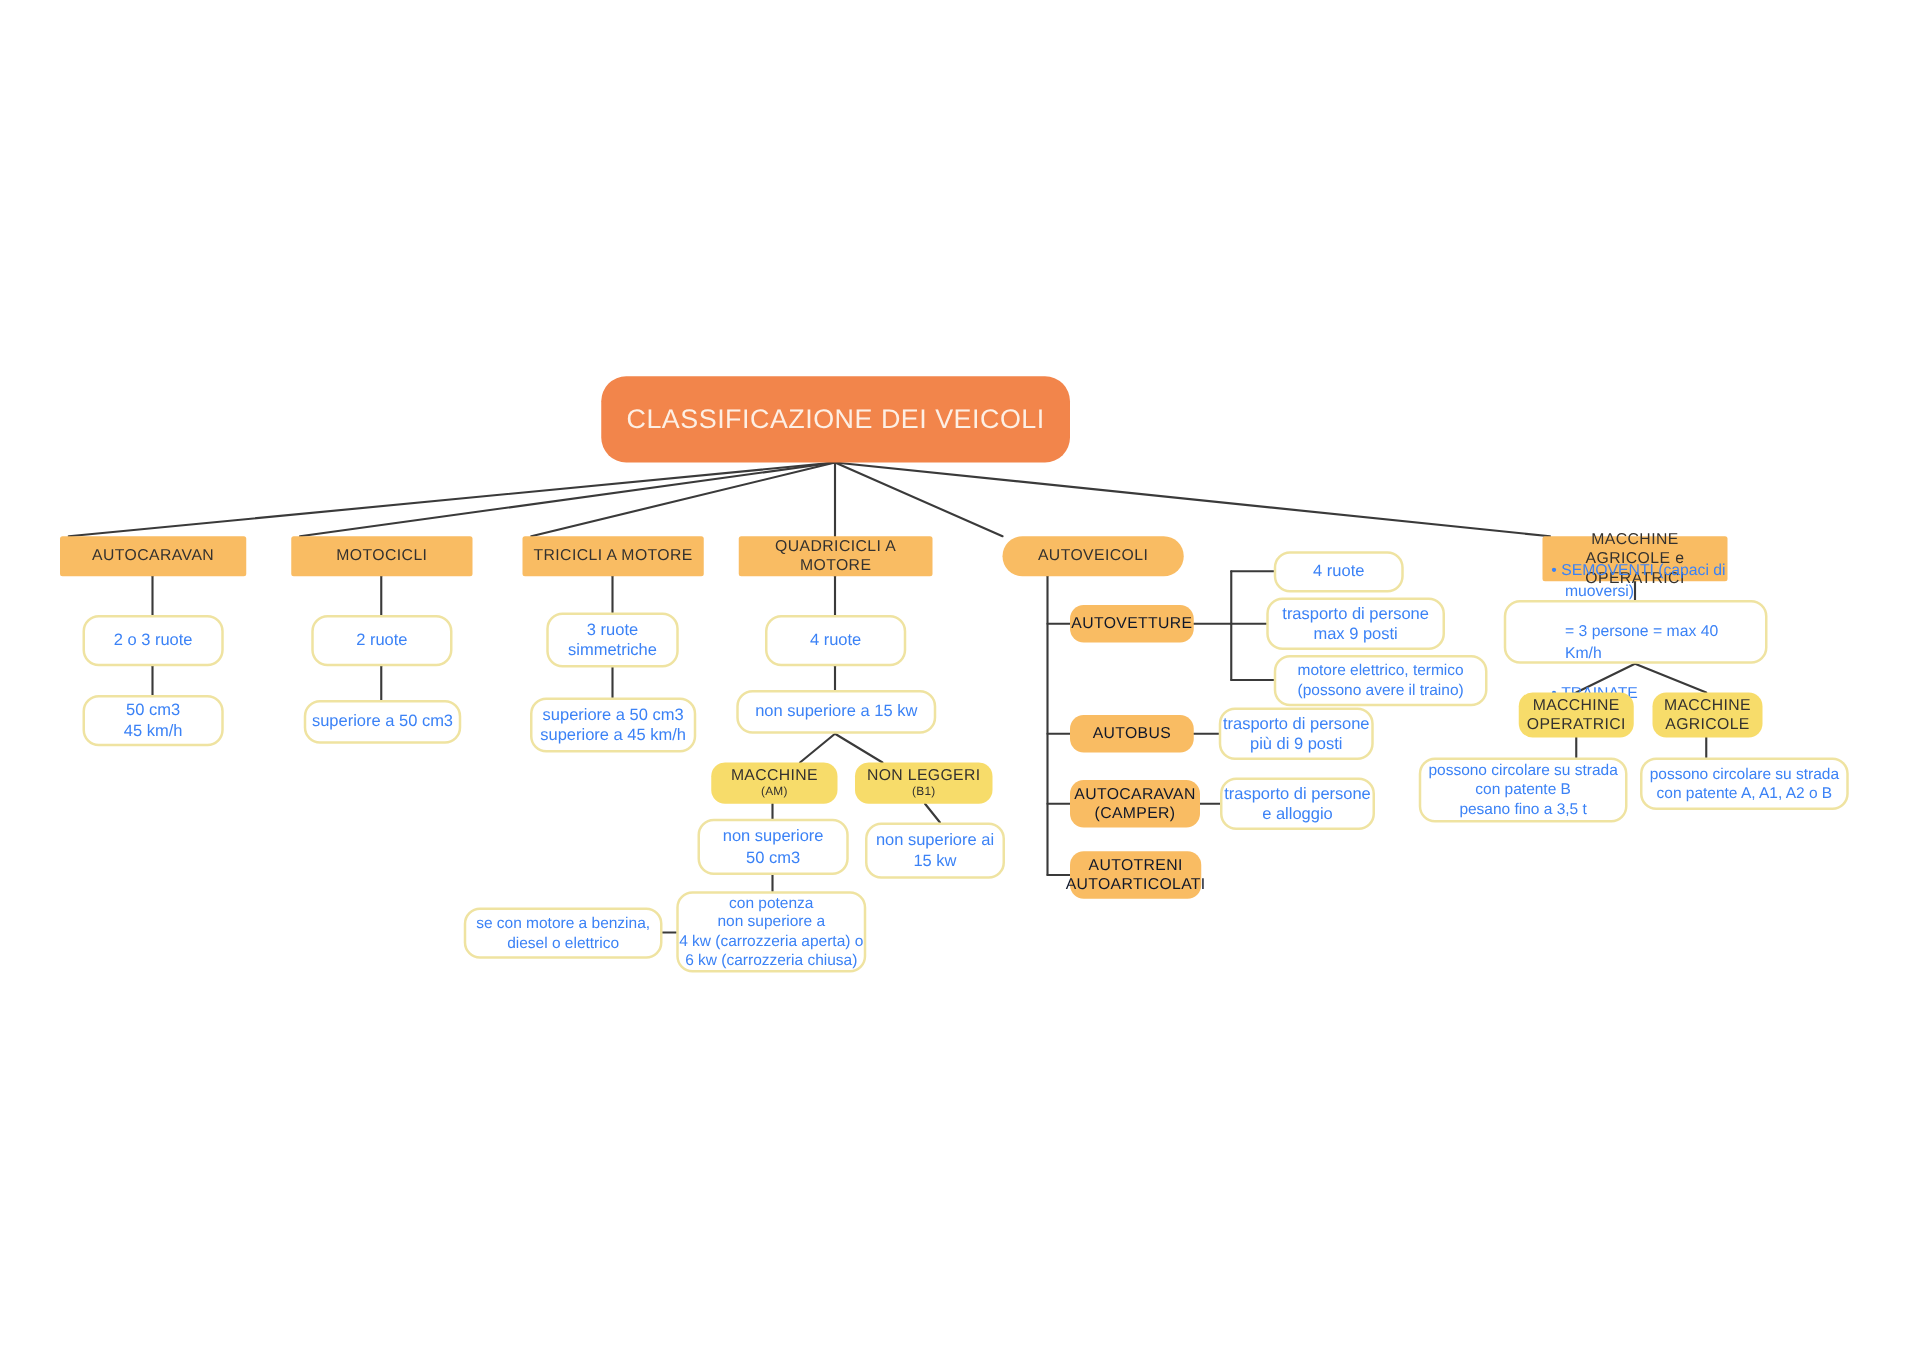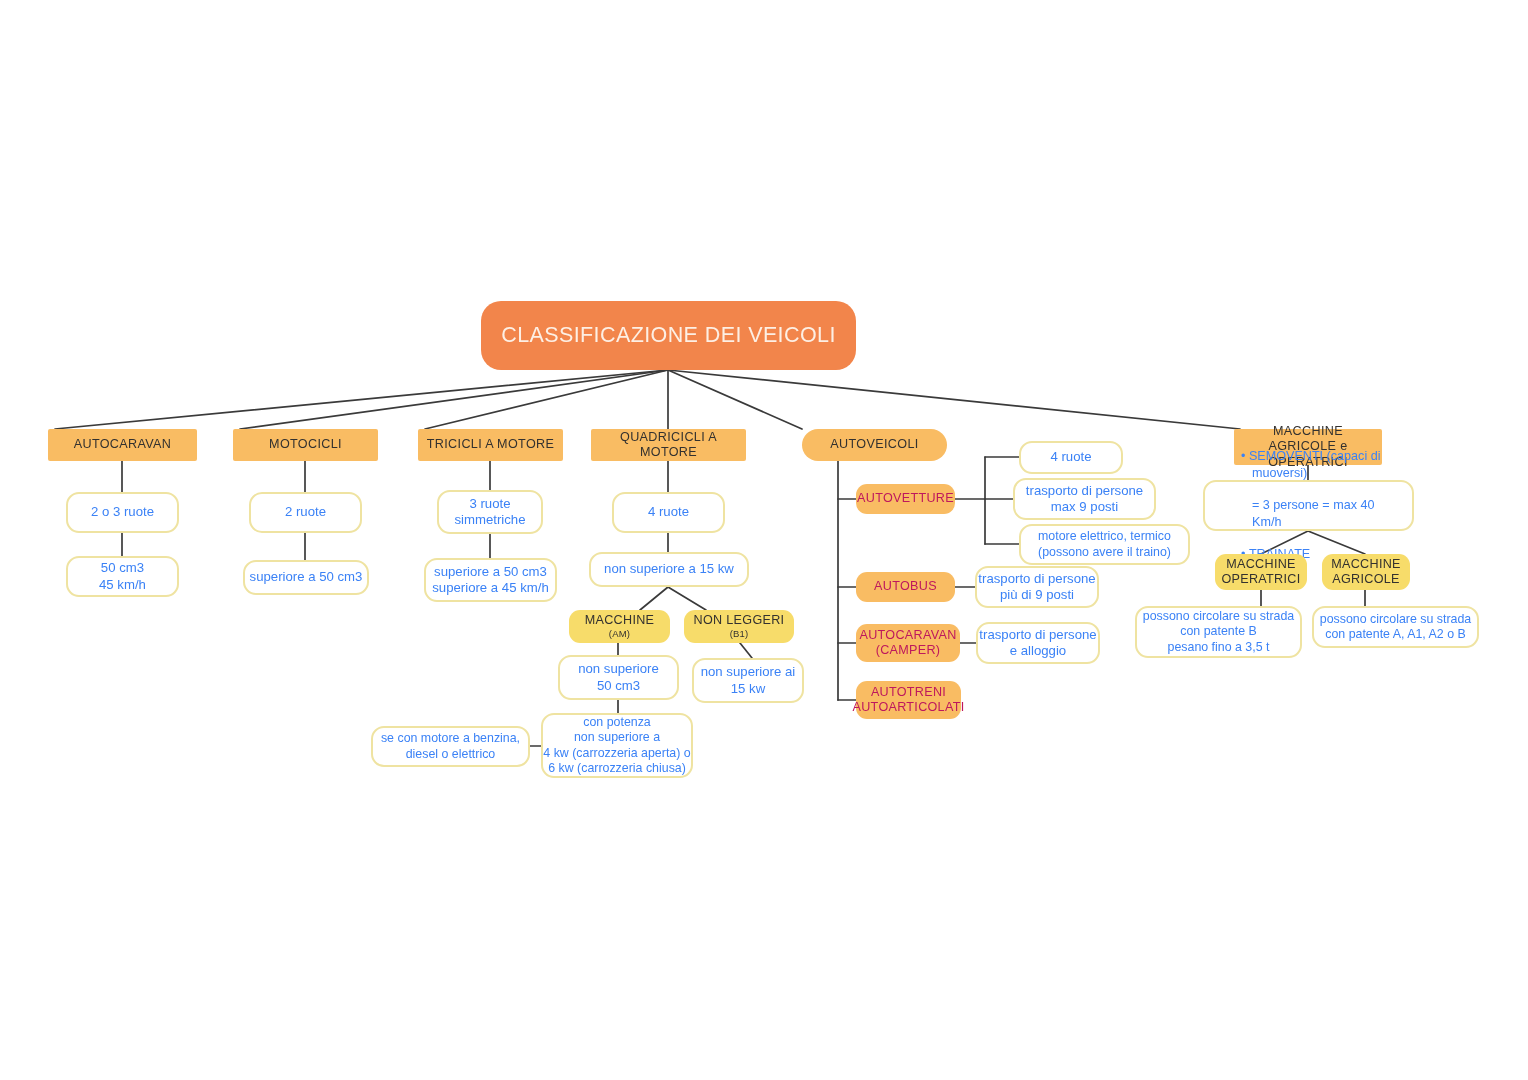--- a/index.html
+++ b/index.html
@@ -54,21 +54,21 @@
     background: #F9BC63;
     color: #33312F;
     border-radius: 2px;
     font-size: 12.6px;
     letter-spacing: 0.35px;
   }
 
   
   .n-pill {
     background: #F9BC63;
-    color: #be185d;
+    color: #0f172a;
     border-radius: 11px;
     font-size: 12.6px;
     letter-spacing: 0.3px;
   }
 
   
   .n-yellow {
     background: #F7DC6A;
     color: #33312F;
     border-radius: 11px;

